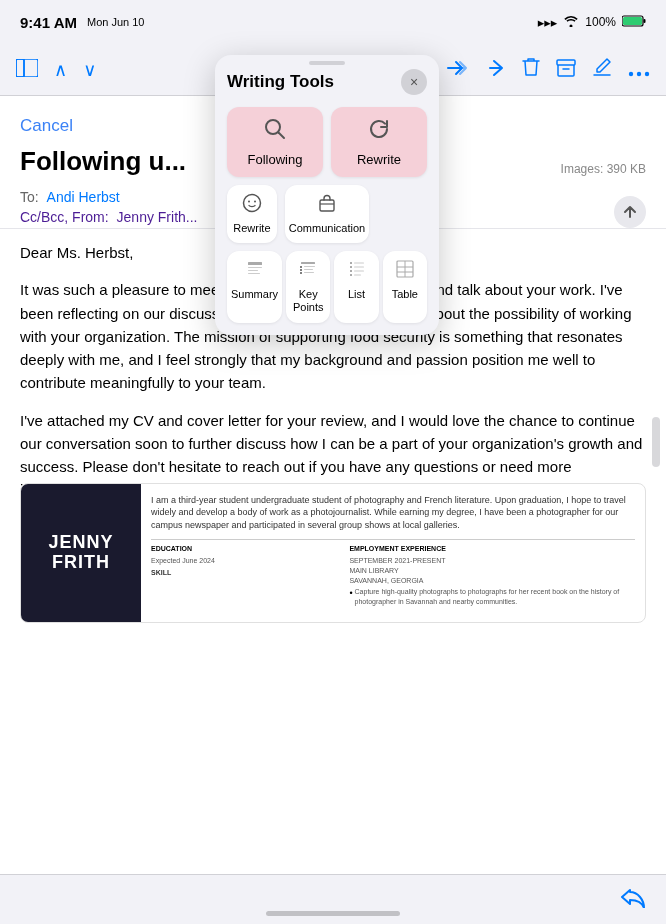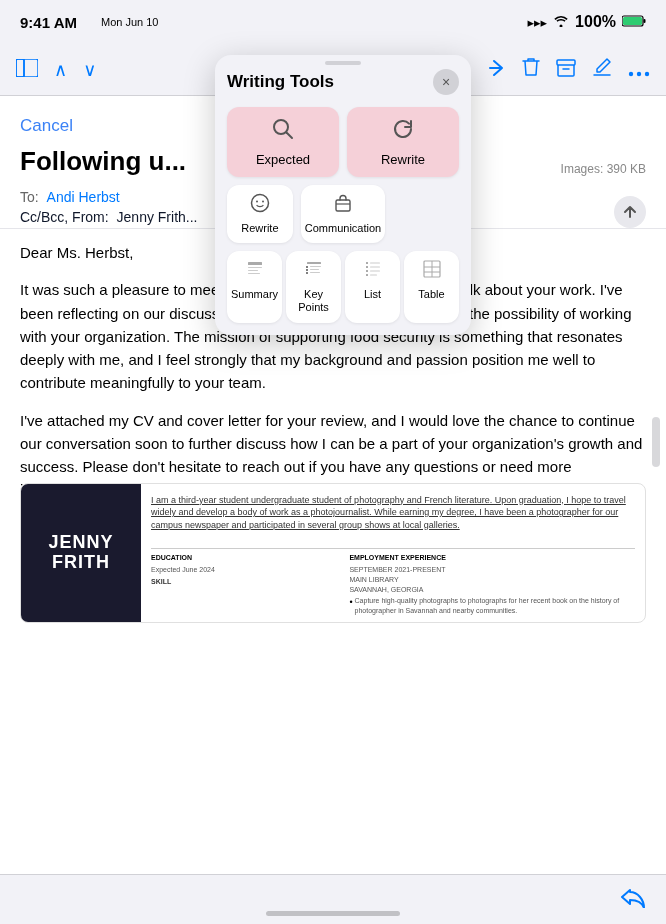--- a/index.html
+++ b/index.html
@@ -83,21 +83,21 @@
       color: #666;
       margin-bottom: 4px;
     }
     .email-meta span.link {
       color: #007aff;
     }
 
     .email-meta-line {
       margin-bottom: 3px;
       font-size: 14px;
-      color: #0f172a;
+      color: #4c1d95;
     }
 
     .email-subject-line {
       font-size: 14px;
       color: #000;
       margin-bottom: 12px;
       font-weight: 400;
     }
 
     .email-body {
@@ -176,21 +176,21 @@
       position: absolute;
       top: 0; left: 0; right: 0; bottom: 0;
       z-index: 100;
       pointer-events: none;
     }
 
     .writing-tools-panel {
       position: absolute;
       top: 55px;
       left: 215px;
-      width: 256px;
+      width: 224px;
       background: #f2f2f7;
       border-radius: 16px;
       box-shadow: 0 8px 32px rgba(0,0,0,0.22);
       padding: 14px 12px 12px 12px;
       pointer-events: all;
       z-index: 200;
     }
 
     .panel-header {
       display: flex;
@@ -384,32 +384,32 @@
       background: #f2f2f7;
       overflow: hidden;
     }
   </style>
 </head>
 <body>
 
 <div class="screen">
 
   <div class="status-bar">
-    <div style="display:flex;align-items:center;gap:16px;">
+    <div style="display:flex;align-items:center;gap:2px;">
       <span class="status-time">9:41 AM</span>
       <span class="status-date">Mon Jun 10</span>
     </div>
     <div class="status-right">
       <span style="font-size:13px;">▸▸▸</span>
       <span style="font-size:13px;">
         <svg width="16" height="12" viewBox="0 0 16 12">
             <path d="M8 9.5a1.5 1.5 0 1 1 0 3 1.5 1.5 0 0 1 0-3zm-3.5-2.8A5 5 0 0 1 8 5.5a5 5 0 0 1 3.5 1.2l1.1-1.1A6.5 6.5 0 0 0 8 4a6.5 6.5 0 0 0-4.6 1.6l1.1 1.1zM8 1a9.5 9.5 0 0 0-6.7 2.8L2.5 5A8 8 0 0 1 8 2.5 8 8 0 0 1 13.5 5l1.2-1.2A9.5 9.5 0 0 0 8 1z" fill="#000"></path>
           </svg>
       </span>
-      <span style="font-size:16px;font-weight:700;text-align:center;">100%</span>
+      <span style="font-size:12px;font-weight:400;text-align:center;">100%</span>
       <span>
         <svg width="24" height="12" viewBox="0 0 24 12">
             <rect x="0" y="1" width="21" height="10" rx="2" fill="none" stroke="#000" stroke-width="1.2"></rect>
             <rect x="1" y="2" width="19" height="8" rx="1.5" fill="#2ecc71"></rect>
             <rect x="21.5" y="4" width="2" height="4" rx="1" fill="#000"></rect>
           </svg>
       </span>
     </div>
   </div>
 
@@ -517,21 +517,21 @@
           <div>Jenny Frith</div>
           <div>Department of Journalism and Mass Communication, 2026</div>
         </div>
       </div>
 
       <div class="resume-card">
         <div class="resume-left">
           <div class="resume-name-big">JENNY FRITH</div>
         </div>
         <div class="resume-right">
-          <div style="margin-bottom:17px;font-size:9px;color:#333;text-decoration:underline;">I am a third-year student undergraduate student of photography and French literature. Upon graduation, I hope to travel widely and develop a body of work as a photojournalist. While earning my degree, I have been a photographer for our campus newspaper and participated in several group shows at local galleries.</div>
+          <div style="margin-bottom:8px;font-size:9px;color:#333;">I am a third-year student undergraduate student of photography and French literature. Upon graduation, I hope to travel widely and develop a body of work as a photojournalist. While earning my degree, I have been a photographer for our campus newspaper and participated in several group shows at local galleries.</div>
           <div style="display:flex;gap:8px;border-top:1px solid #ccc;padding-top:4px;">
             <div style="flex:1;">
               <div class="resume-section-title">EDUCATION</div>
               <div style="font-size:7px;color:#555;">Expected June 2024</div>
               <div style="font-size:7px;font-weight:700;margin-top:2px;">SKILL</div>
             </div>
             <div style="flex:1.5;">
               <div class="resume-section-title">EMPLOYMENT EXPERIENCE</div>
               <div style="font-size:7px;color:#555;">SEPTEMBER 2021-PRESENT</div>
               <div style="font-size:7px;color:#555;">MAIN LIBRARY</div>
@@ -560,21 +560,21 @@
       </div>
 
       <div class="tools-grid">
         <button class="tool-btn highlighted">
           <span class="tool-icon">
             <svg width="24" height="24" viewBox="0 0 24 24">
                 <circle cx="10" cy="10" r="7" fill="none" stroke="#555" stroke-width="2"></circle>
                 <line x1="15.5" y1="15.5" x2="21" y2="21" stroke="#555" stroke-width="2" stroke-linecap="round"></line>
               </svg>
           </span>
-          <span class="tool-label">Expected</span>
+          <span class="tool-label">Following</span>
         </button>
         <button class="tool-btn highlighted">
           <span class="tool-icon">
             <svg width="24" height="24" viewBox="0 0 24 24">
                 <path d="M20 12a8 8 0 1 1-2-5.3" fill="none" stroke="#555" stroke-width="2" stroke-linecap="round"></path>
                 <polyline points="20 4 20 10 14 10" fill="none" stroke="#555" stroke-width="2" stroke-linecap="round" stroke-linejoin="round"></polyline>
               </svg>
           </span>
           <span class="tool-label">Rewrite</span>
         </button>

